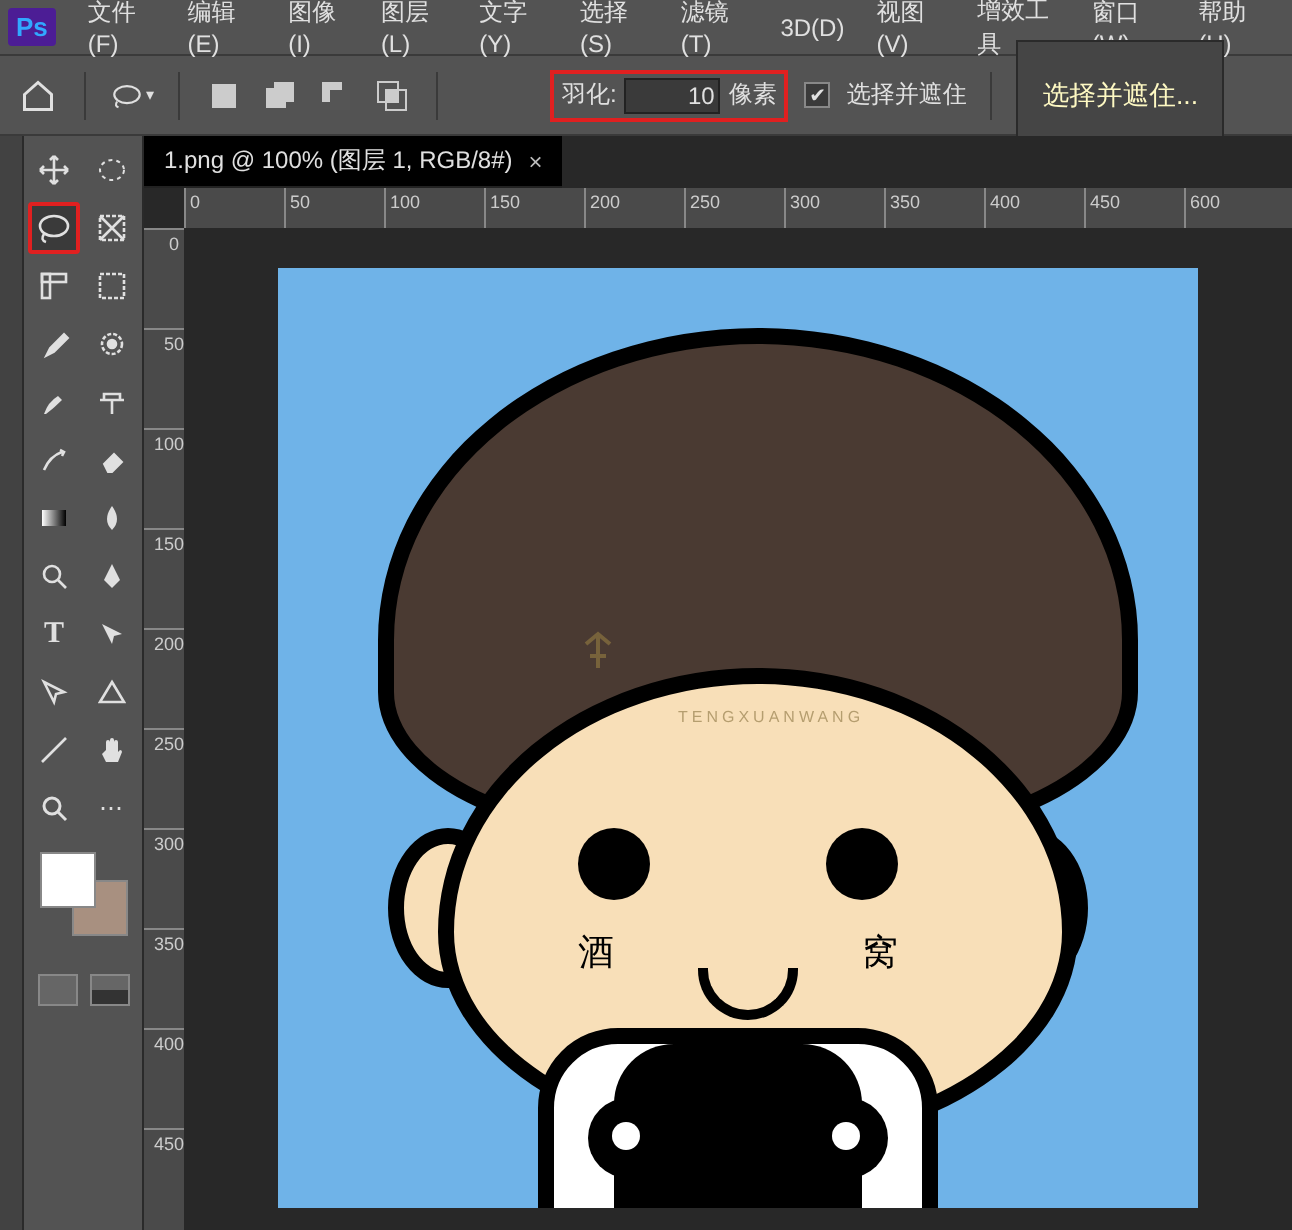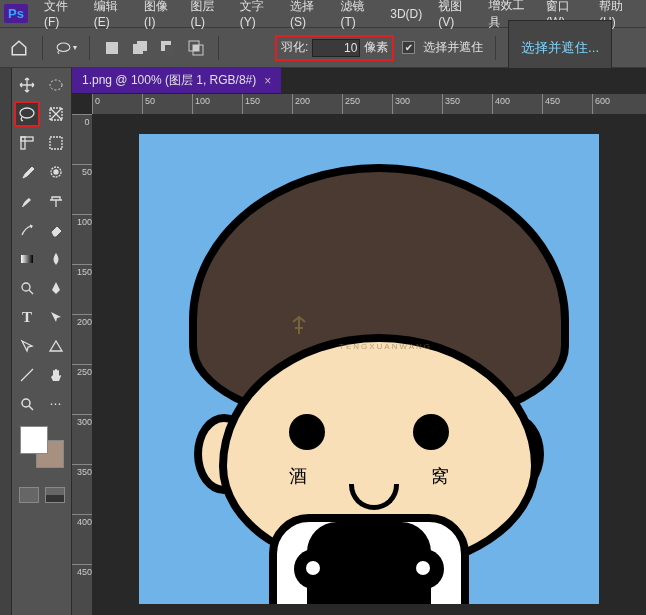--- a/index.html
+++ b/index.html
@@ -7,46 +7,46 @@
   .menubar { background: #535353; height: 28px; display: flex; align-items: center; padding: 0 4px; border-bottom: 1px solid #3a3a3a; }
   .menubar .ps { background: #4c1d95; color: #31a8ff; font-weight: bold; padding: 2px 4px; font-size: 13px; margin-right: 8px; border-radius: 2px; }
   .menubar .mi { padding: 2px 8px; cursor: pointer; }
   .optbar { background: #535353; height: 40px; display: flex; align-items: center; padding: 0 8px; gap: 8px; border-bottom: 1px solid #3a3a3a; }
   .icon-box { width: 22px; height: 22px; display: flex; align-items: center; justify-content: center; color: #e0e0e0; }
   .sep { width: 1px; height: 24px; background: #3a3a3a; margin: 0 4px; }
   .shapebtn { width: 18px; height: 18px; display: inline-flex; align-items: center; justify-content: center; margin: 0 1px; }
   .feather-wrap { display: flex; align-items: flex-start; gap: 4px; border: 2px solid #e02020; padding: 2px 4px; margin-left: 44px; }
   .feather-input { background: #3a3a3a; border: 1px solid #222; width: 48px; color: #e0e0e0; font-size: 12px; text-align: right; padding: 1px 2px; }
   .checkbox { width: 13px; height: 13px; border: 1px solid #888; background: #3a3a3a; display: inline-flex; align-items: center; justify-content: center; font-size: 10px; }
-  .btn { background: #454545; border: 1px solid #2a2a2a; padding: 18px 12px; color: #7dd3fc; cursor: pointer; }
+  .btn { background: #454545; border: 1px solid #2a2a2a; padding: 18px 12px; color: #fef9c3; cursor: pointer; }
   .workspace { display: flex; height: 547px; }
   .leftgutter { width: 12px; background: #424242; border-right: 1px solid #2a2a2a; }
   .toolbox { width: 60px; background: #535353; padding: 4px 2px; display: flex; flex-direction: column; gap: 3px; border-right: 1px solid #2a2a2a; }
   .toolrow { display: flex; gap: 3px; justify-content: center; }
   .tool { width: 26px; height: 26px; display: flex; align-items: center; justify-content: center; color: #e0e0e0; border-radius: 2px; }
   .tool.sel { background: #3a3a3a; }
   .tool.hl { border: 2px solid #e02020; }
   .swatches { margin-top: 6px; position: relative; width: 52px; height: 52px; align-self: center; }
   .sw-fg { position: absolute; top: 0; left: 4px; width: 28px; height: 28px; background: #fff; border: 1px solid #888; z-index: 2; }
   .sw-bg { position: absolute; top: 14px; left: 20px; width: 28px; height: 28px; background: #a89080; border: 1px solid #888; }
   .mini { margin-top: 6px; display: flex; gap: 6px; justify-content: center; }
   .mini .m { width: 20px; height: 16px; border: 1px solid #888; }
   .canvas-area { flex: 1; background: #282828; display: flex; flex-direction: column; position: relative; }
-  .tab { background: #4c1d95; padding: 4px 10px; font-size: 12px; display: inline-flex; align-items: center; gap: 8px; border-bottom: 1px solid #222; width: fit-content; }
+  .tab { background: #000000; padding: 4px 10px; font-size: 12px; display: inline-flex; align-items: center; gap: 8px; border-bottom: 1px solid #222; width: fit-content; }
   .tab .x { color: #bbb; cursor: pointer; }
   .rulers { position: relative; flex: 1; }
   .ruler-h { position: absolute; top: 0; left: 20px; right: 0; height: 20px; background: #4a4a4a; display: flex; font-size: 9px; color: #ccc; }
   .ruler-h .tick { width: 50px; border-left: 1px solid #888; padding-left: 2px; padding-top: 2px; }
   .ruler-v { position: absolute; top: 20px; left: 0; width: 20px; bottom: 0; background: #4a4a4a; display: flex; flex-direction: column; font-size: 9px; color: #ccc; }
   .ruler-v .tick { height: 50px; border-top: 1px solid #888; padding-top: 2px; padding-left: 2px; writing-mode: vertical-rl; text-orientation: mixed; }
   .ruler-v .tick span { writing-mode: horizontal-tb; }
   .canvas { position: absolute; top: 20px; left: 20px; right: 0; bottom: 0; background: #282828; display: flex; align-items: flex-start; justify-content: center; padding-top: 20px; }
   .image { width: 460px; height: 470px; background: #6fb3e8; position: relative; overflow: hidden; }
   .watermark { position: absolute; top: 180px; left: 150px; color: #8a7340; font-size: 22px; font-weight: bold; opacity: 0.7; display: flex; align-items: center; gap: 6px; }
-  .wm-sub { position: absolute; top: 208px; left: 200px; color: #8a7340; font-size: 8px; letter-spacing: 2px; opacity: 0.6; }
+  .wm-sub { position: absolute; top: 220px; left: 200px; color: #8a7340; font-size: 8px; letter-spacing: 2px; opacity: 0.6; }
   
   .face { position: absolute; top: 200px; left: 80px; width: 320px; height: 240px; background: #f8dfb8; border: 8px solid #000; border-radius: 50% 50% 50% 50% / 55% 55% 45% 45%; }
   .ear { position: absolute; width: 60px; height: 80px; background: #f8dfb8; border: 8px solid #000; border-radius: 50%; }
   .ear.l { top: 280px; left: 55px; }
   .ear.r { top: 280px; right: 55px; }
   .hair { position: absolute; top: 30px; left: 50px; width: 380px; height: 260px; background: #4a3a32; border: 8px solid #000; border-radius: 50% 50% 40% 40% / 60% 60% 30% 30%; }
   .eye { position: absolute; width: 36px; height: 36px; background: #000; border-radius: 50%; }
   .eye.l { top: 280px; left: 150px; }
   .eye.r { top: 280px; right: 150px; }
   .mouth { position: absolute; top: 350px; left: 210px; width: 50px; height: 26px; border: 5px solid #000; border-top: none; border-radius: 0 0 40px 40px; }

